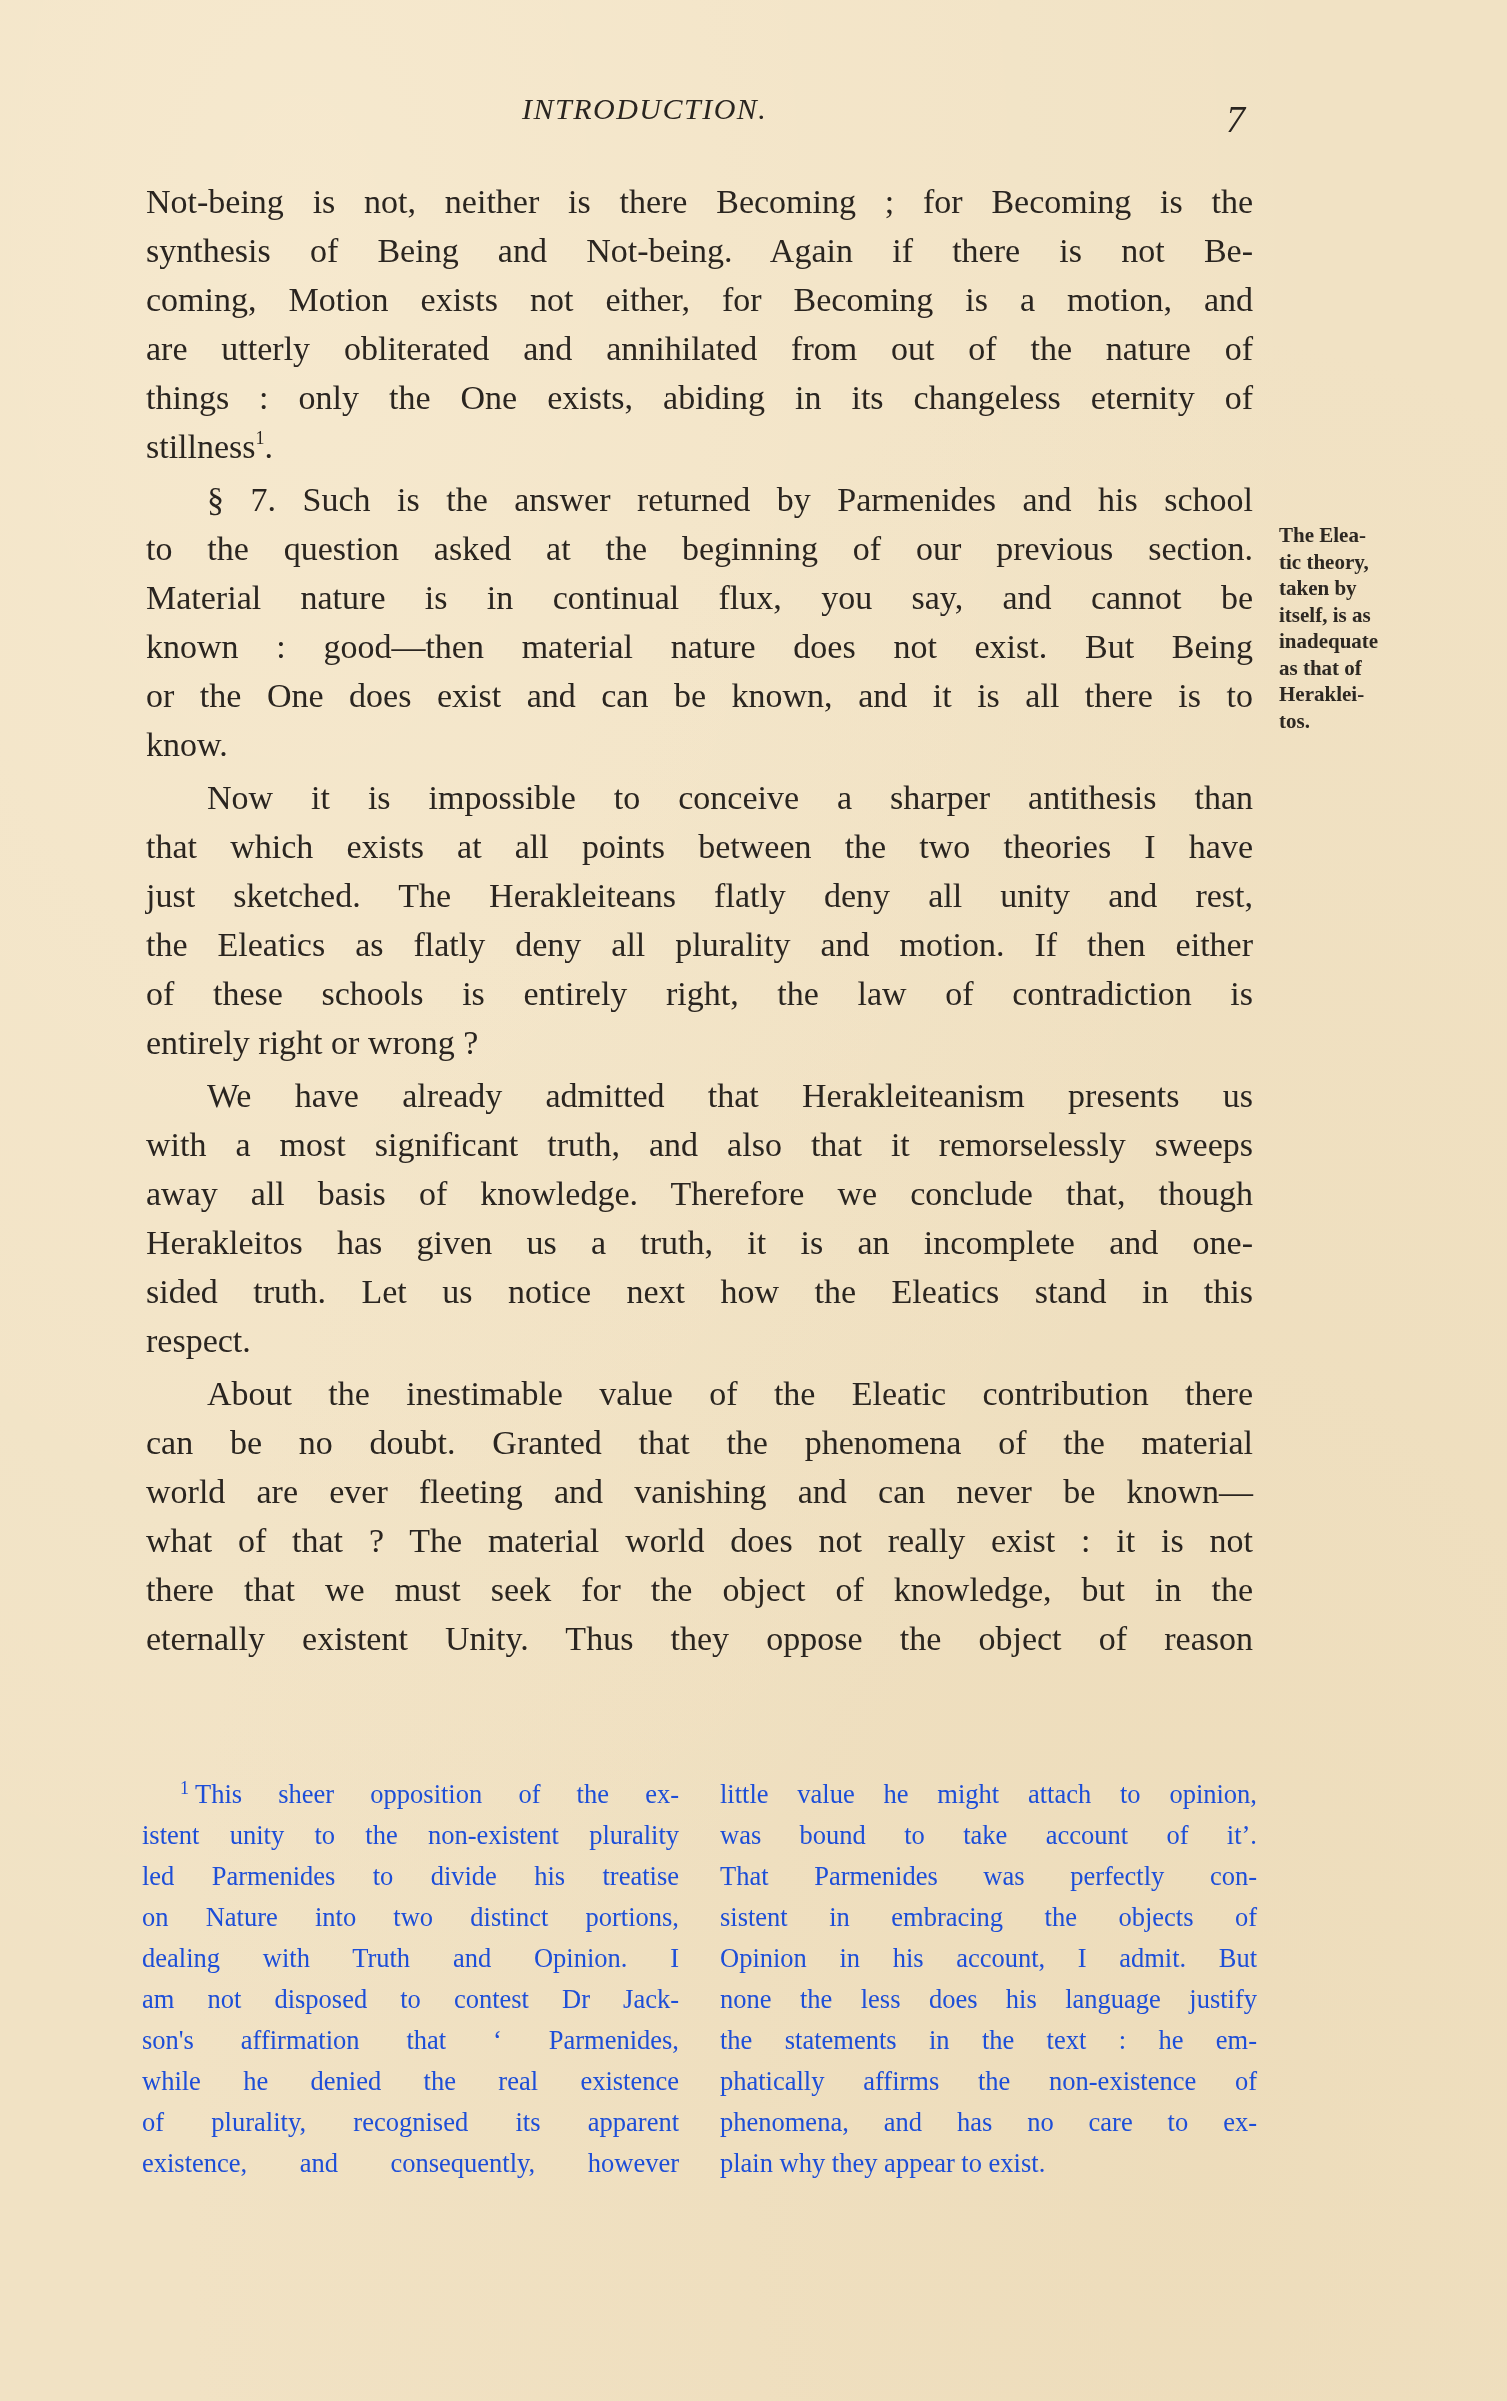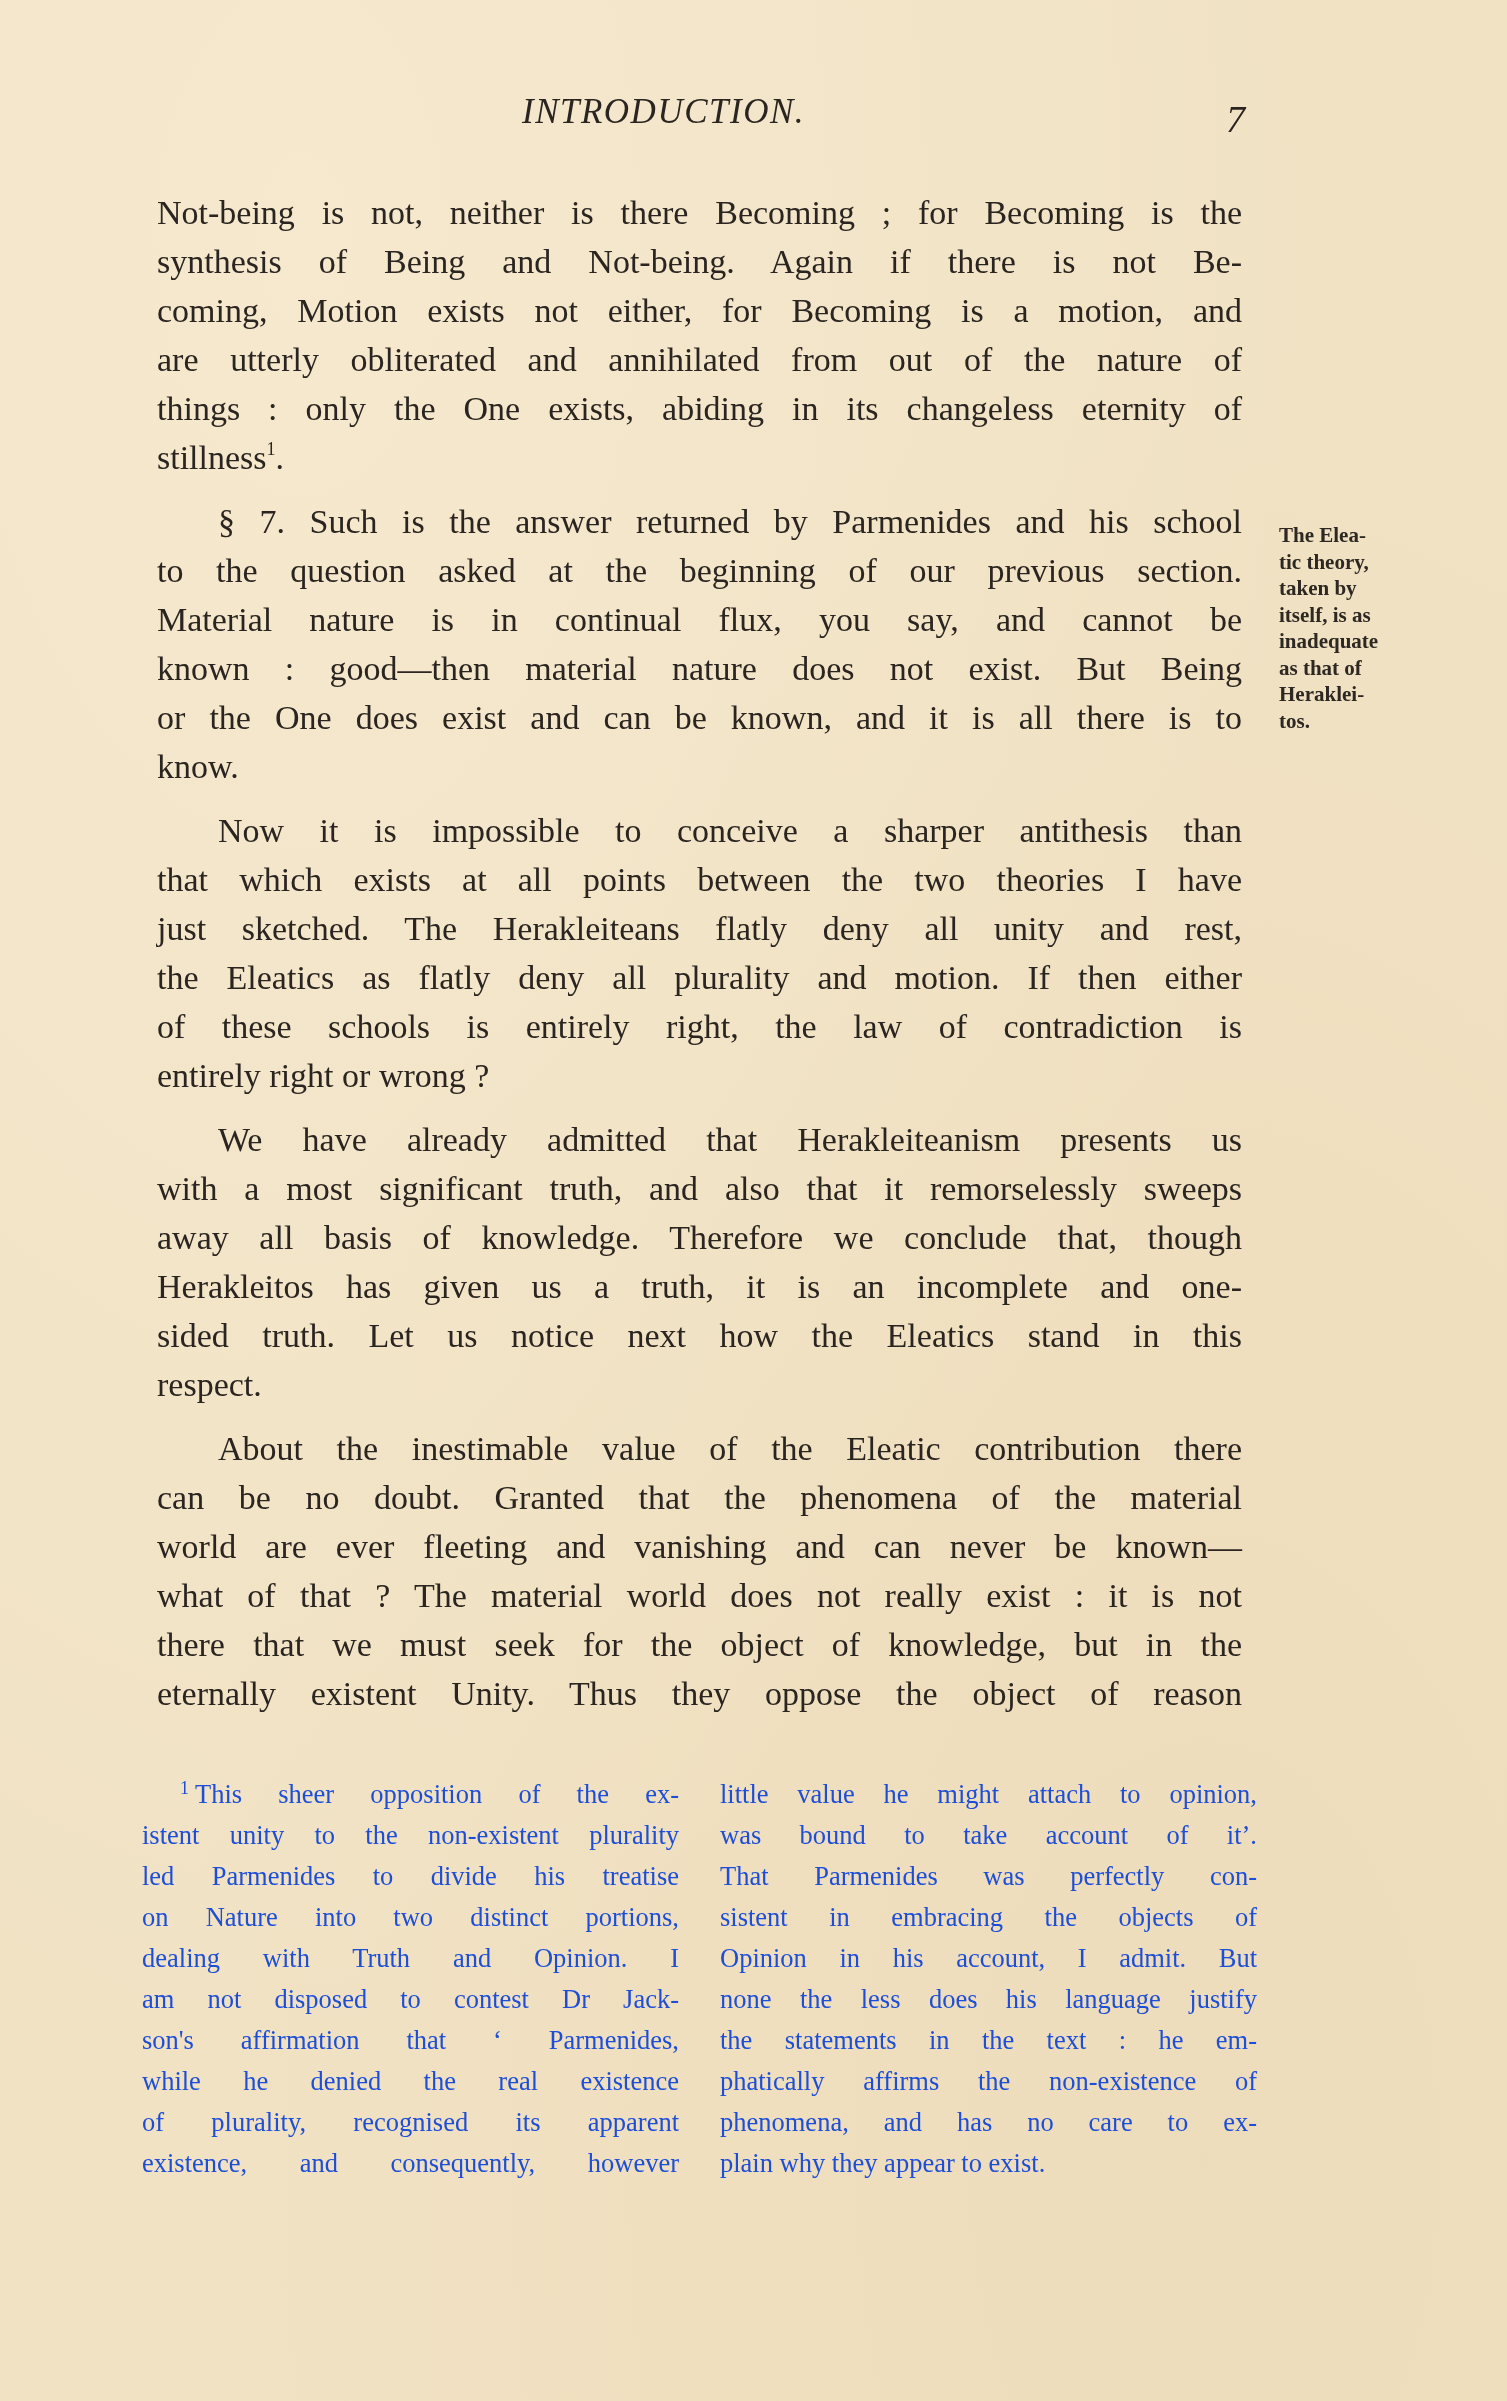--- a/index.html
+++ b/index.html
@@ -28,21 +28,21 @@
       top: 92px;
       left: 0;
       width: 1507px;
       height: 53px;
     }
     .running-title {
       position: absolute;
       left: 522px;
       top: 0;
       font-style: italic;
-      font-size: 35px;
+      font-size: 30px;
       letter-spacing: 1.5px;
       color: #2a2520;
     }
     .page-number {
       position: absolute;
       left: 1226px;
       top: 4.5px;
       font-style: italic;
       font-size: 38px;
       color: #2a2520;
@@ -51,21 +51,21 @@
       position: absolute;
       left: 142px;
       top: 173px;
       width: 1115px;
       font-size: 34px;
       line-height: 49px;
       text-align: justify;
       font-stretch: condensed;
     }
     .body-text p {
-      margin: 15px;
+      margin: 4px;
       text-indent: 0;
       hyphens: manual;
     }
     sup.fnref {
       font-size: 18px;
       vertical-align: 13.6px;
       line-height: 0;
     }
     .sidenote {
       position: absolute;

